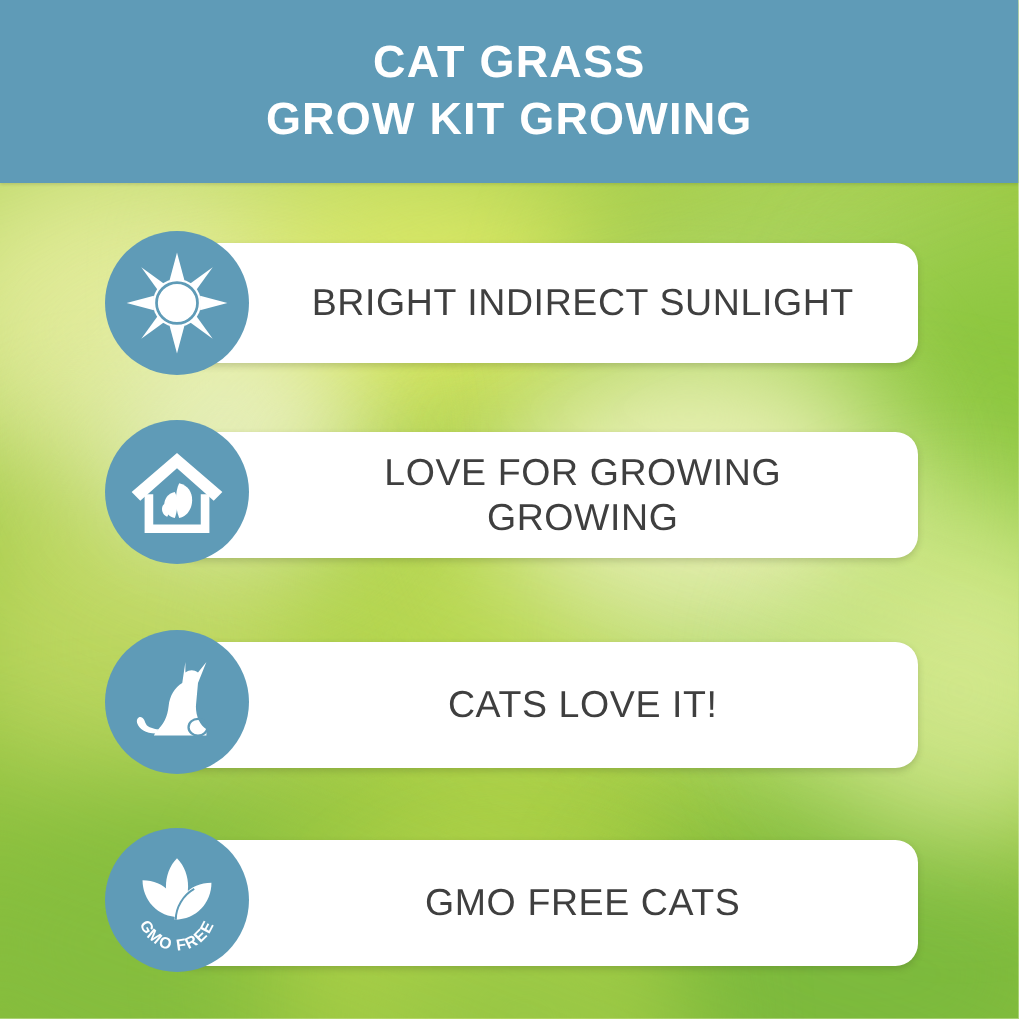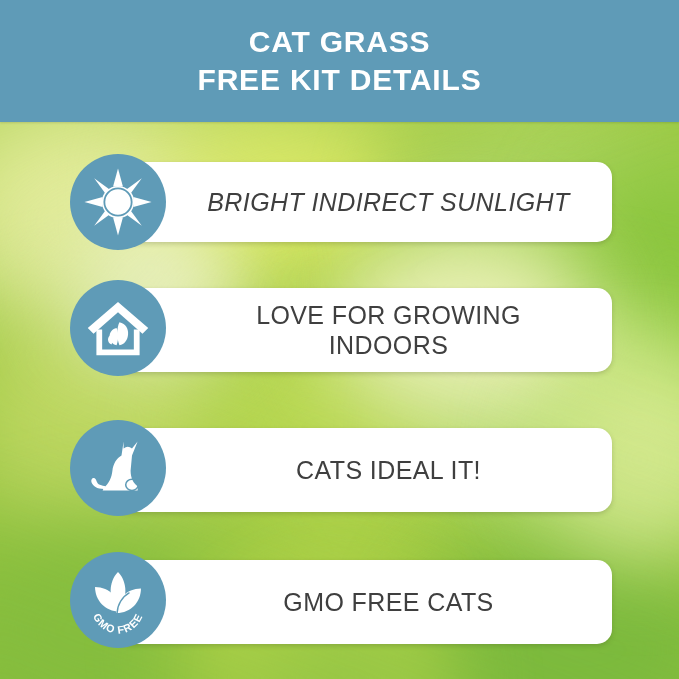--- a/index.html
+++ b/index.html
@@ -122,24 +122,24 @@
     <div class="blob" style="left:180px;  top:540px;  width:280px; height:220px; background:#c9e04f;"></div>
     <div class="blob" style="left:420px;  top:540px;  width:320px; height:220px; background:#7ebc3e;"></div>
     <div class="blob" style="left:250px;  top:600px;  width:200px; height:160px; background:#a9d14a;"></div>
     <div class="blob" style="left:540px;  top:360px;  width:200px; height:200px; background:#d6ea90;"></div>
     <div class="blob" style="left:60px;   top:210px;  width:180px; height:160px; background:#eef3c6;"></div>
     <div class="sheen"></div>
   </div>
 
   <div id="header">
     <div class="hline">CAT GRASS</div>
-    <div class="hline">FREE KIT DETAILS</div>
-  </div>
-
-  <div class="row" style="top:154px;font-style:italic;">
+    <div class="hline">GROW KIT GROWING</div>
+  </div>
+
+  <div class="row" style="top:154px;">
     <div class="card">
       <div class="card-text">BRIGHT INDIRECT SUNLIGHT</div>
     </div>
     <div class="badge">
       <span>
         <svg width="70" height="70" viewBox="0 0 100 100">
           <g fill="#ffffff">
             <polygon points="50,2 57,28 43,28"></polygon>
             <polygon points="98,50 72,57 72,43"></polygon>
             <polygon points="50,98 43,72 57,72"></polygon>
@@ -153,39 +153,39 @@
           <circle cx="50" cy="50" r="19.5" fill="none" stroke="#5f9bb7" stroke-width="2.6"></circle>
         </svg>
       </span>
     </div>
   </div>
 
   <div class="row" style="top:280px;">
     <div class="card tall">
       <div class="card-text">
         <div>LOVE FOR GROWING</div>
-        <div>INDOORS</div>
+        <div>GROWING</div>
       </div>
     </div>
     <div class="badge">
       <span>
         <svg width="72" height="72" viewBox="0 0 100 100">
           <path d="M50 14 L92 50 L84 58 L50 28 L16 58 L8 50 Z" fill="#ffffff"></path>
           <path d="M20 52 L28 52 L28 80 L72 80 L72 52 L80 52 L80 88 L20 88 Z" fill="#ffffff"></path>
           <path d="M52 42 C70 46 66 72 52 74 C48 64 48 50 52 42 Z" fill="#ffffff"></path>
           <path d="M48 50 C34 53 36 72 48 74 C51 66 51 56 48 50 Z" fill="#ffffff"></path>
           <path d="M41 60 C34 61 35 71 41 73 C43 69 43 63 41 60 Z" fill="#ffffff"></path>
         </svg>
       </span>
     </div>
   </div>
 
   <div class="row" style="top:420px;">
     <div class="card tall">
-      <div class="card-text">CATS IDEAL IT!</div>
+      <div class="card-text">CATS LOVE IT!</div>
     </div>
     <div class="badge">
       <span>
         <svg width="70" height="70" viewBox="0 0 100 100">
           <path d="M58 12 L55 32 C48 36 43 44 42 54 C41 64 37 72 30 78 L28 82 L78 82 L78 76 C72 72 68 64 68 54 L70 32 L78 12 L70 22 C66 19 62 19 58 22 Z" fill="#ffffff"></path>
           <path d="M30 80 C20 80 14 76 12 70 C11 66 14 63 17 65 C20 67 19 72 24 74 C27 75 30 76 32 76 Z" fill="#ffffff"></path>
           <ellipse cx="70" cy="74" rx="9" ry="8" fill="none" stroke="#5f9bb7" stroke-width="2.2"></ellipse>
         </svg>
       </span>
     </div>

